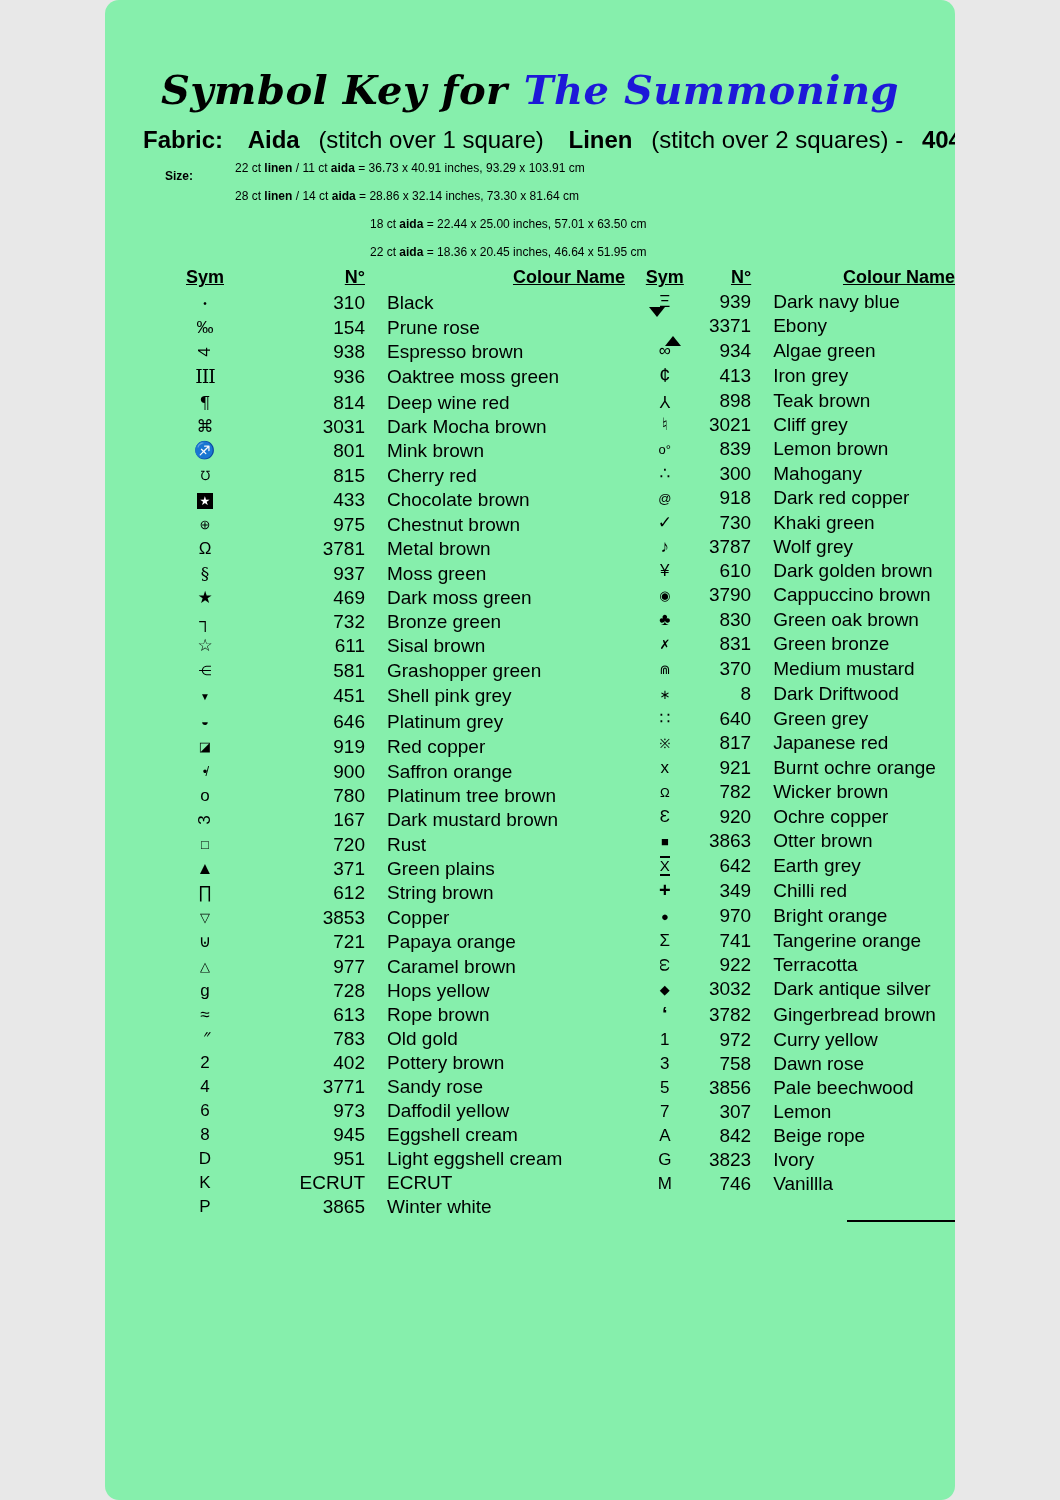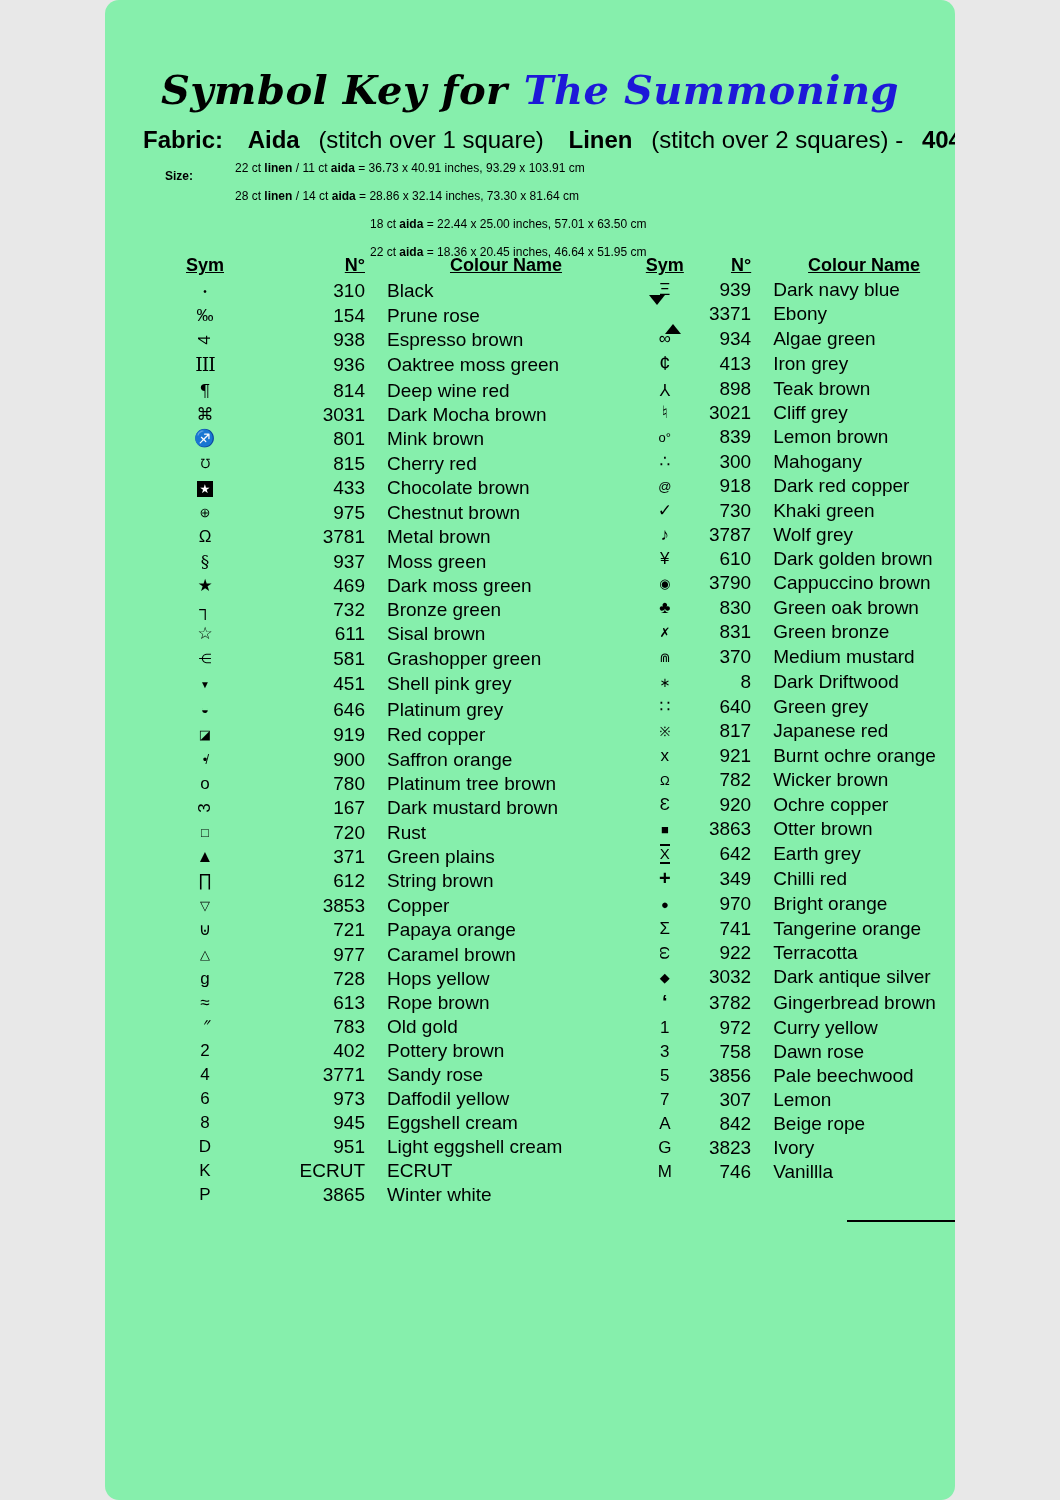--- a/index.html
+++ b/index.html
@@ -16,32 +16,32 @@
   .fabric-line{position:absolute;top:126px;left:38px;font-size:24px;white-space:nowrap;}
   .fabric-line b{font-weight:bold;}
   .ml18{margin-left:18px}.ml12{margin-left:12px}.ml6{margin-left:6px}
   .size-label{position:absolute;top:169px;left:38px;font-size:12px;font-weight:bold;margin-left:22px;}
   .size-lines{position:absolute;top:154px;left:130px;font-size:12px;}
   .size-line{height:28px;line-height:28px;white-space:nowrap;}
   .size-line b{font-weight:bold;}
   .size-line.indent{margin-left:135px;}
 
   
-  .key-table{position:absolute;top:252px;border-collapse:collapse;table-layout:fixed;}
+  .key-table{position:absolute;top:264px;border-collapse:collapse;table-layout:fixed;}
   .key-table.left{left:62px;}
   .key-table.right{left:536px;}
   .key-table col.c-sym{width:76px;}
   .key-table col.c-num{width:122px;}
   .key-table col.c-name{width:260px;}
   .key-table th{font-size:18px;font-weight:bold;height:26px;line-height:26px;
                 padding:0;vertical-align:bottom;}
   .key-table th span{text-decoration:underline;}
   .key-table th.sym{text-align:center;}
   .key-table th.num{text-align:right;}
-  .key-table th.name{text-align:center;padding-left:22px;}
+  .key-table th.name{text-align:right;padding-left:22px;}
   .key-table td{height:24px;line-height:24px;padding:0;font-size:19px;vertical-align:middle;}
   td.sym{text-align:center;font-size:17px;}
   td.num{text-align:right;}
   td.name{text-align:left;padding-left:22px;white-space:nowrap;}
 
   
   td.sym span{display:inline-block;}
   .c-sm{font-size:13px;}
   .c-xs{font-size:10px;}
   .c-lg{font-size:20px;}

